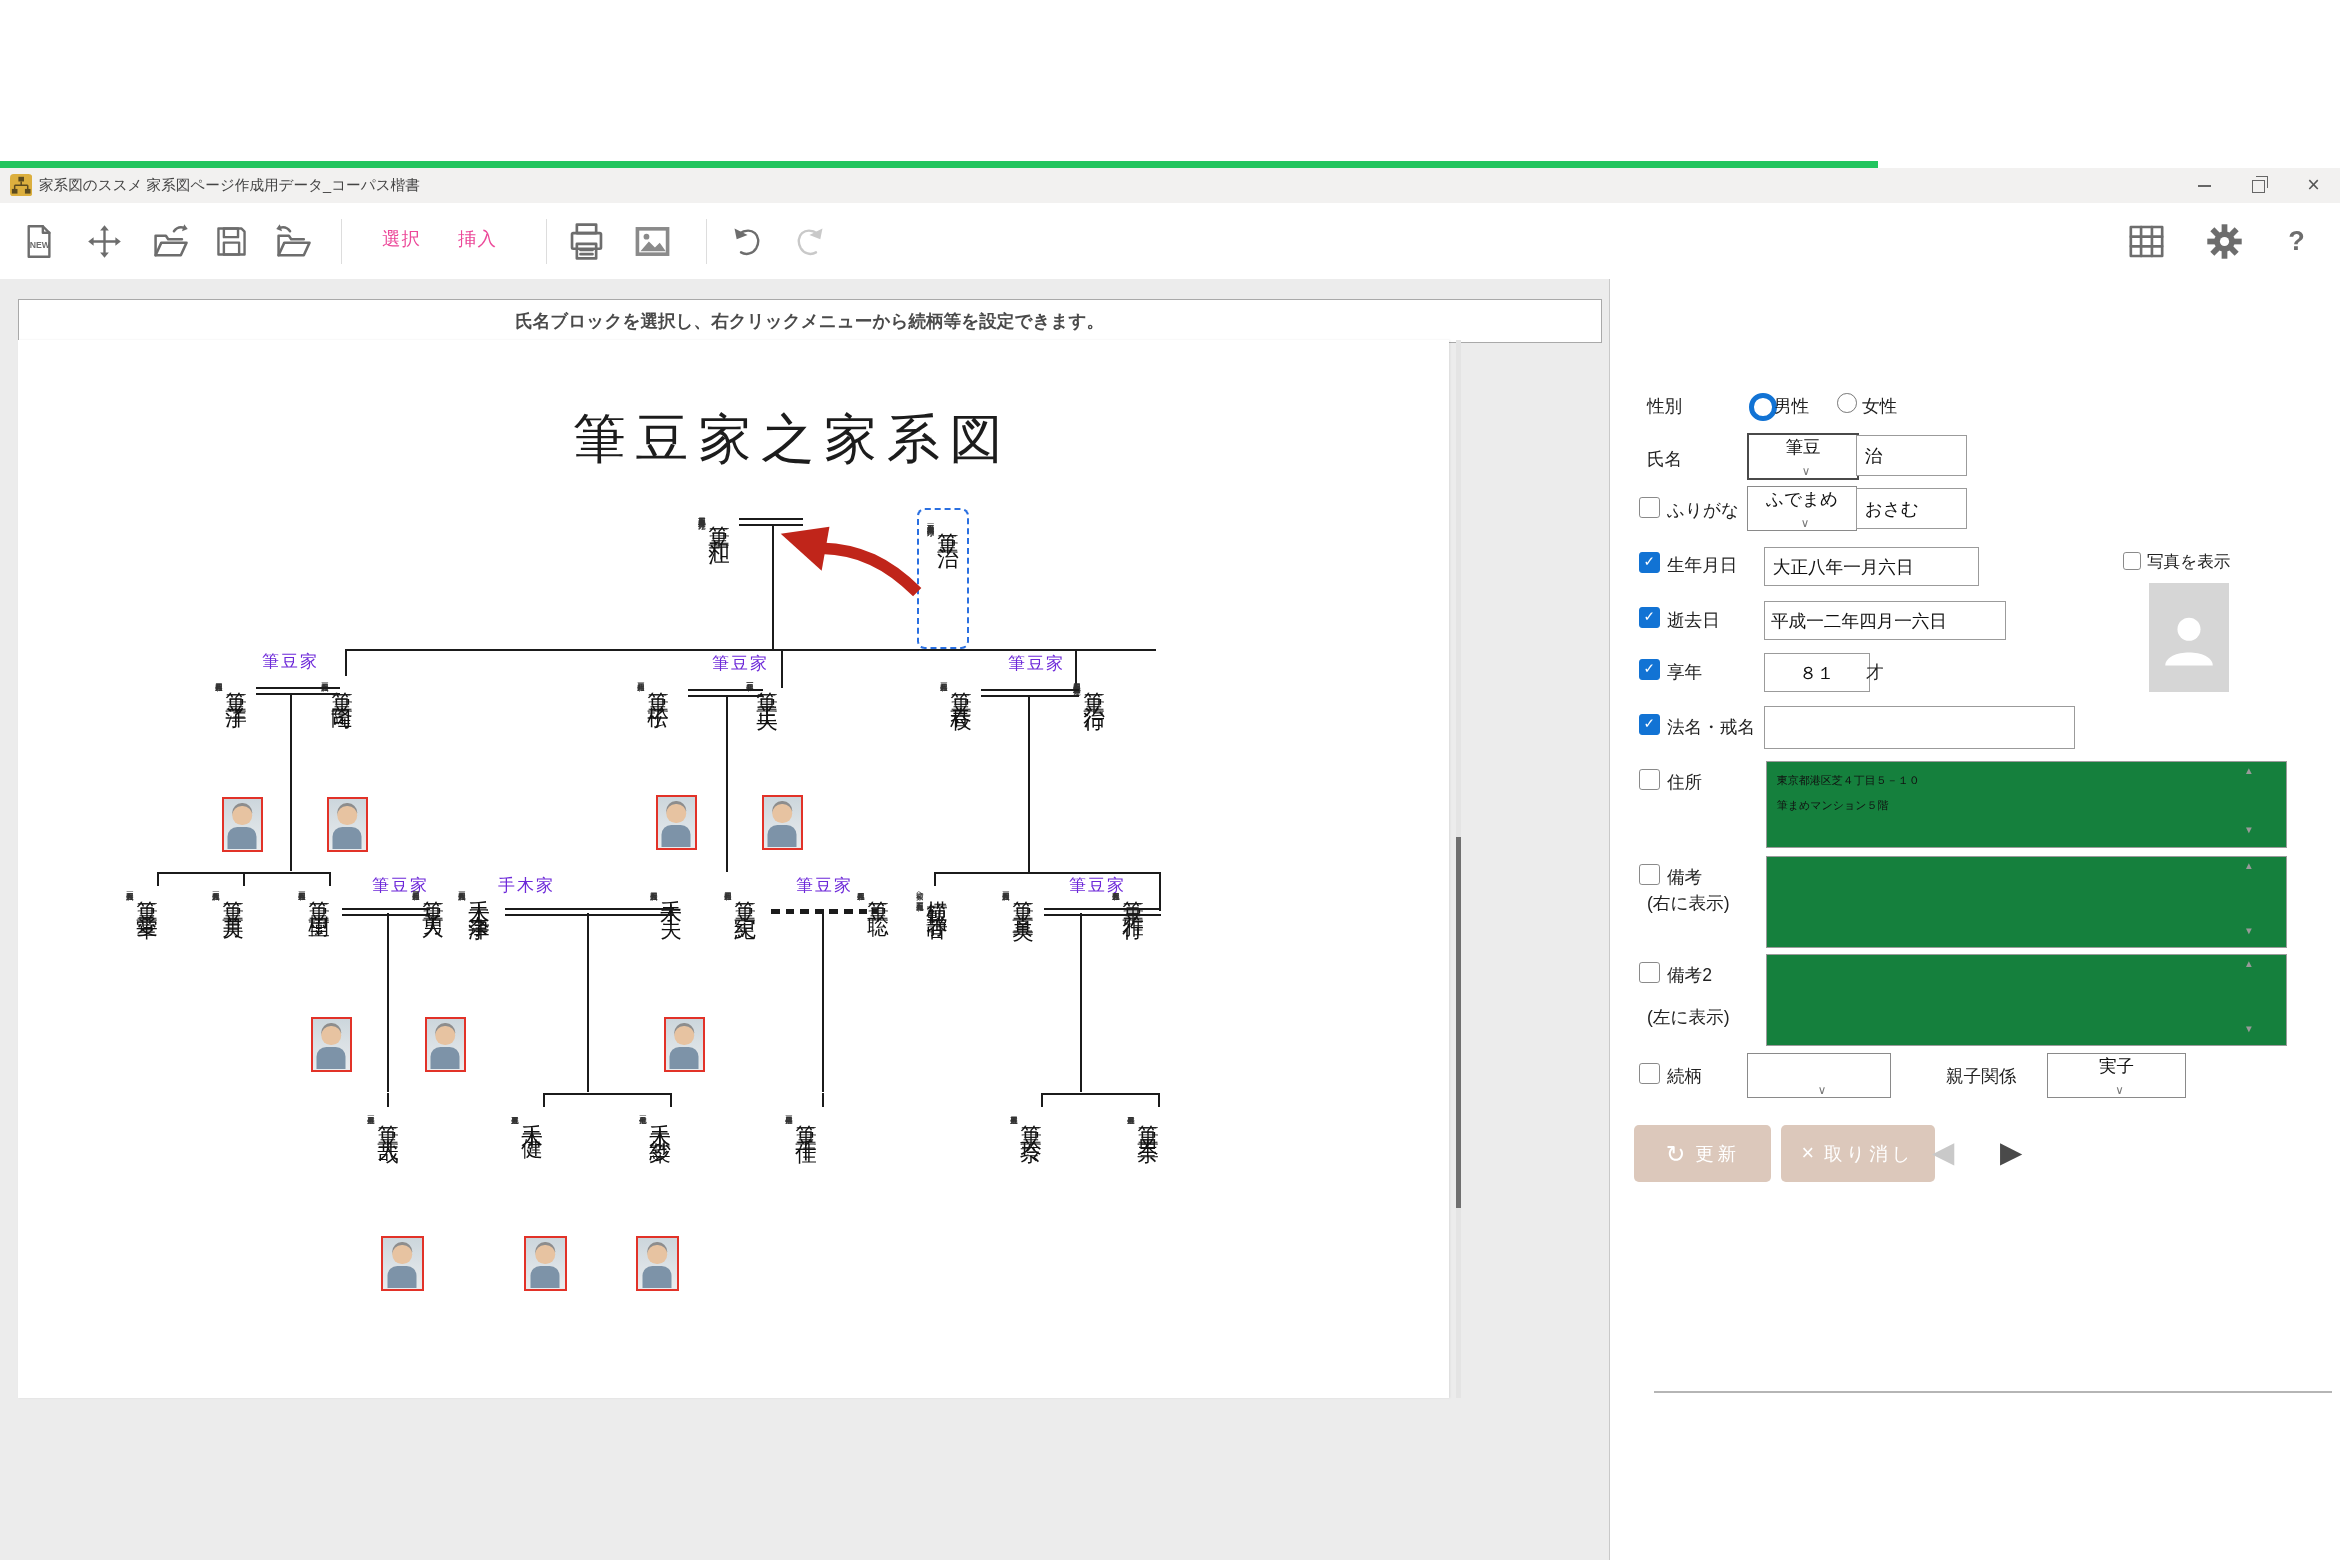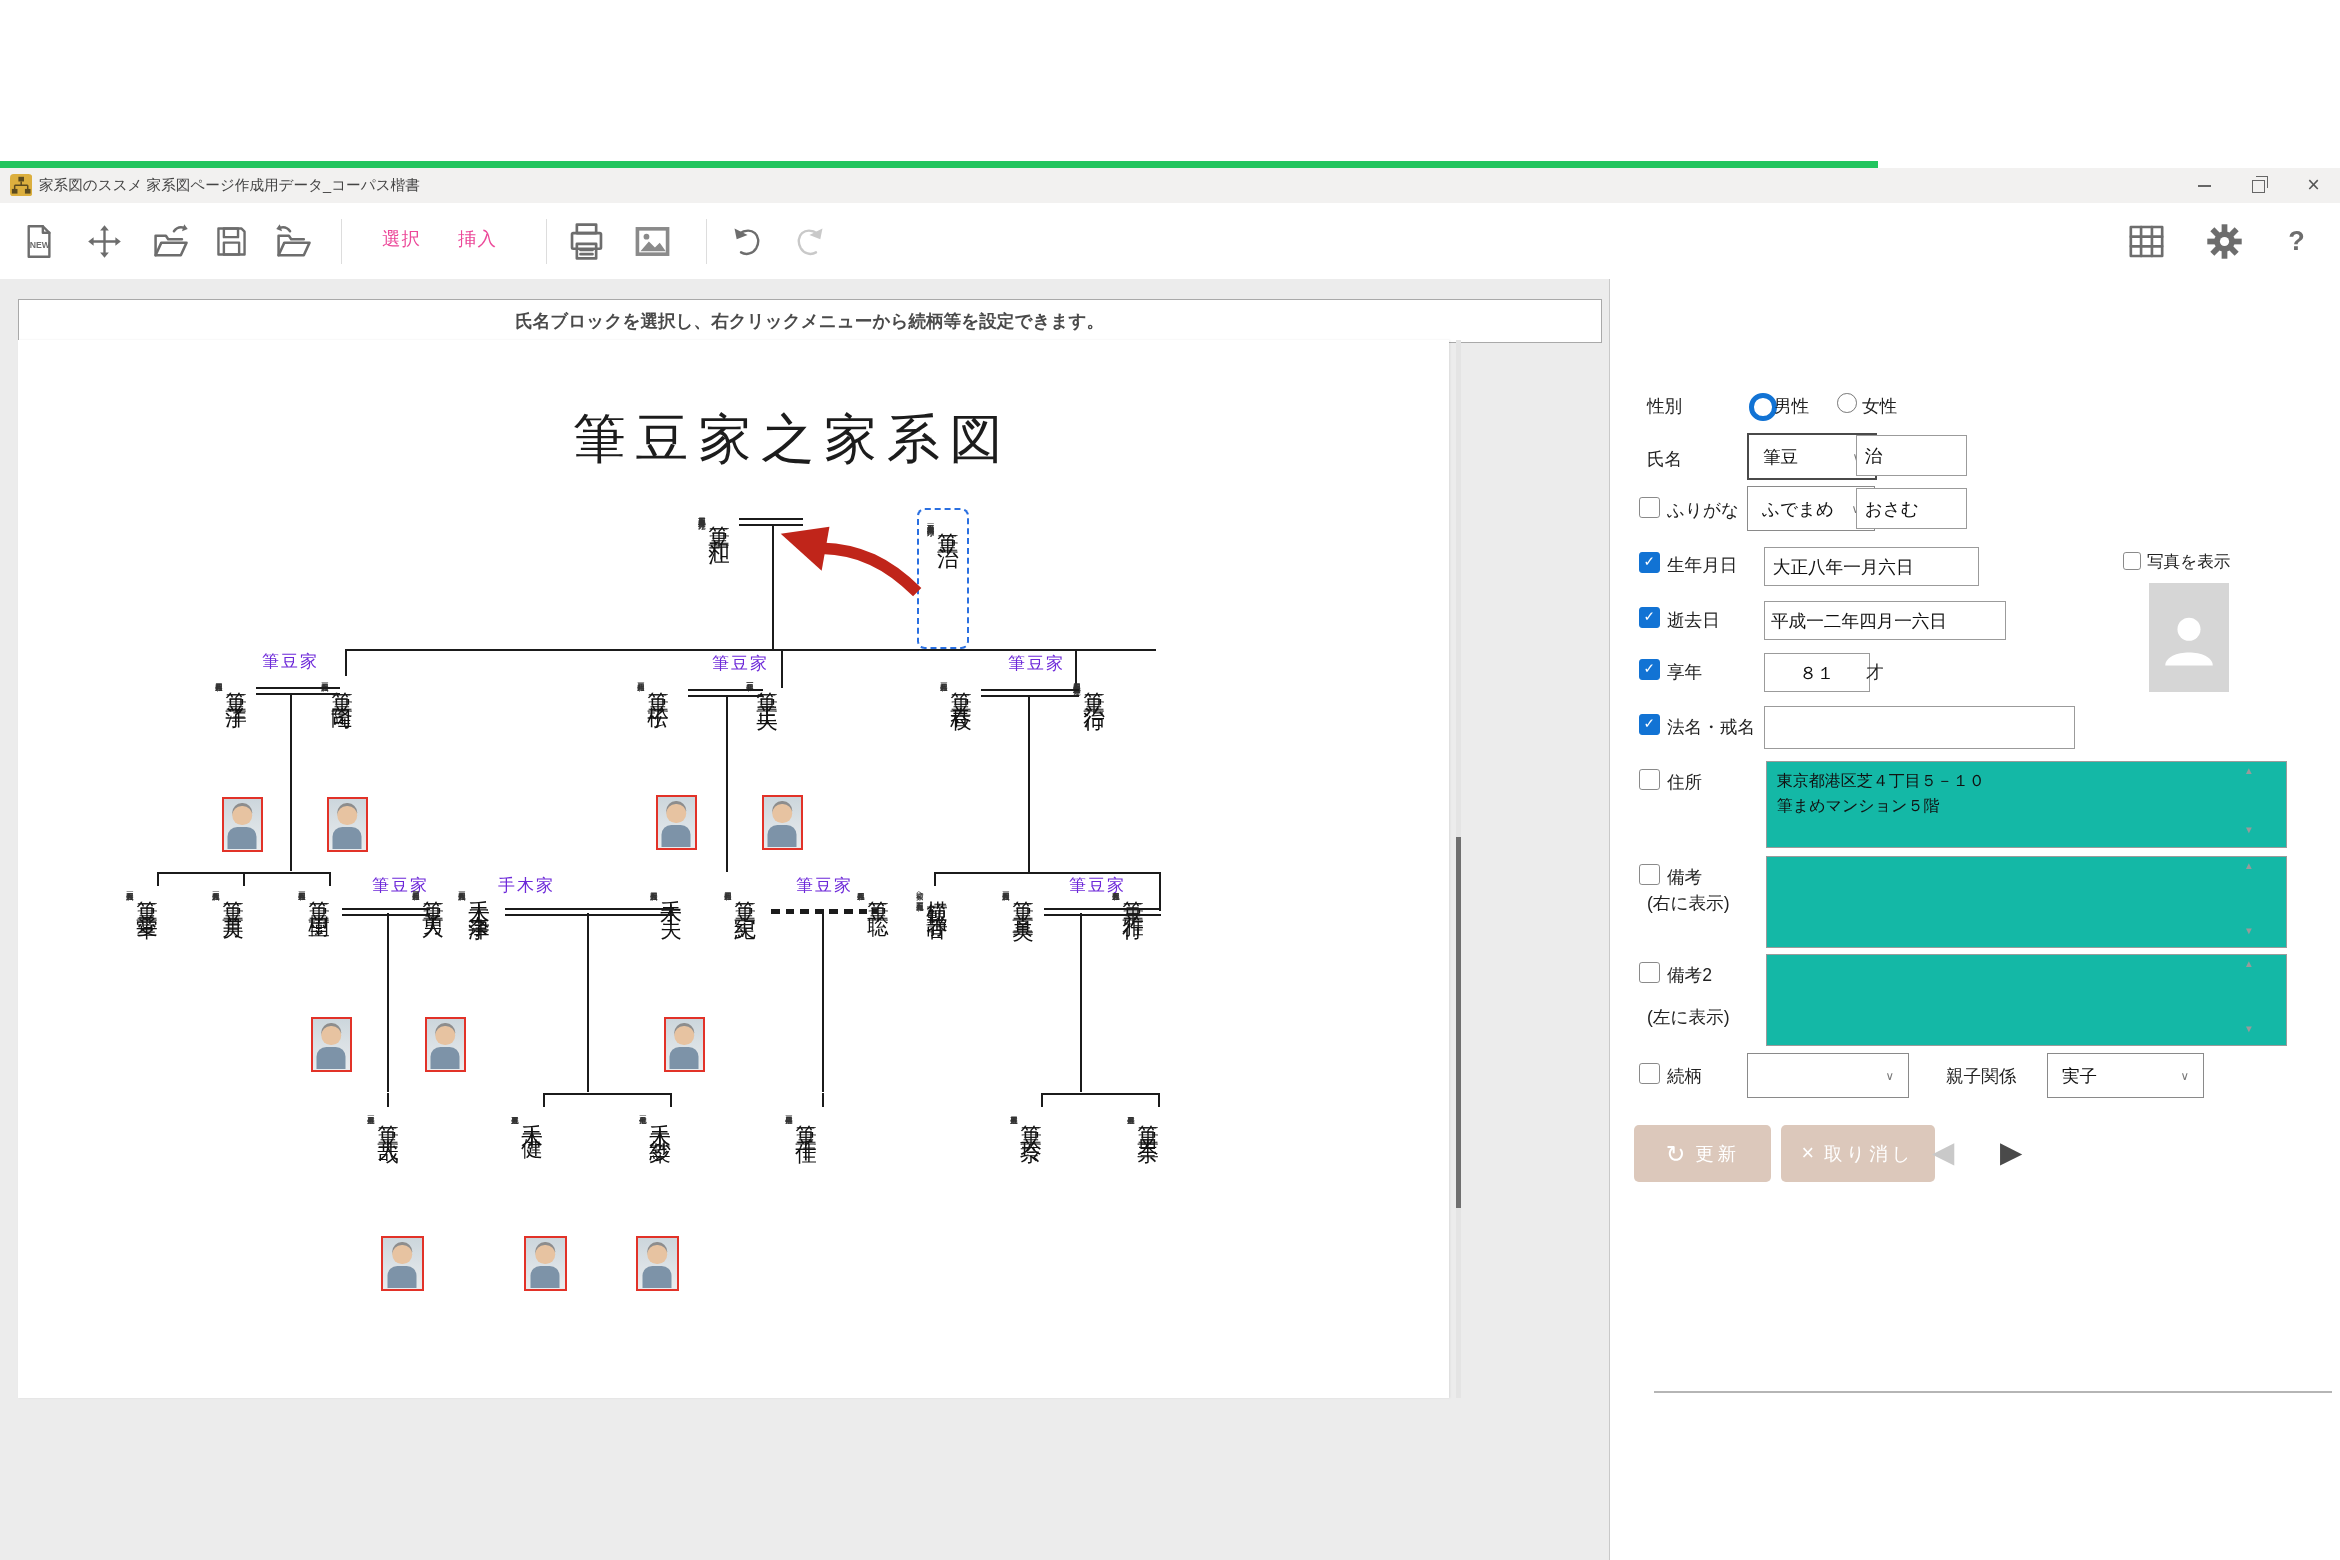--- a/index.html
+++ b/index.html
@@ -50,24 +50,24 @@
   
   #panel{position:absolute;left:1610px;top:111px;width:730px;height:1288px;background:#fff;}
   #tabbar{position:absolute;left:4.9px;top:24.4px;width:382px;height:61px;background:#8b8683;border-radius:7.8px 7.8px 7.8px 0;}
   .tab{position:absolute;top:2px;width:117px;height:59px;text-align:center;line-height:62px;font-size:18.5px;color:#fff;letter-spacing:2px;}
   .tab .strip{position:absolute;left:3.9px;right:3.9px;top:3.9px;height:7.8px;background:#b9b5b2;border-radius:2px;}
   .tab.active{background:#fff;color:#3c3c3c;border-radius:3.9px 3.9px 0 0;height:61px;}
   .tab.active .strip{background:#e5873c;}
   .plabel{position:absolute;font-size:17.6px;color:#222;white-space:nowrap;}
   .psub{position:absolute;font-size:17.6px;color:#222;}
   .pinput{position:absolute;border:1px solid #9b9b9b;background:#fff;font-size:17.6px;color:#111;padding:0 7.8px;display:flex;align-items:center;}
-  .pselect{position:absolute;border:1px solid #8a8a8a;background:#fff;font-size:17.6px;color:#111;padding:0 14px;display:flex;align-items:center;justify-content:space-between;}
+  .pselect{position:absolute;border:1px solid #8a8a8a;background:#fff;font-size:17.6px;color:#111;padding:0 5px;display:flex;align-items:center;justify-content:space-between;flex-direction:column;}
   .pselect .chev{font-size:11.7px;color:#777;margin-left:5.9px;}
   .pselect.focused{border:2px solid #4a4a4a;}
-  .ptextarea{position:absolute;border:1px solid #9b9b9b;background:#14b8a6;font-size:16px;color:#111;padding:5.9px 21.5px 5.9px 9.8px;white-space:pre-line;line-height:25px;}
+  .ptextarea{position:absolute;border:1px solid #9b9b9b;background:#15803d;font-size:11px;color:#111;padding:5.9px 21.5px 5.9px 9.8px;white-space:pre-line;line-height:25px;}
   .spinners{position:absolute;right:2.9px;top:2.9px;bottom:2.9px;width:13.7px;display:flex;flex-direction:column;justify-content:space-between;align-items:center;color:#9a9a9a;font-size:9.8px;}
   .cb{position:absolute;width:18.5px;height:18.5px;border:1.5px solid #8a8a8a;border-radius:2.9px;background:#fff;}
   .cb.on{background:#1273d4;border-color:#1273d4;color:#fff;text-align:center;line-height:18.5px;font-size:13.7px;}
   .radio{position:absolute;width:17.6px;height:17.6px;border-radius:50%;border:1.5px solid #777;background:#fff;}
   .radio.on{border:5.4px solid #1273d4;}
   .beigebtn{position:absolute;background:#dcc8bb;color:#fff;border-radius:4.9px;font-size:18.5px;letter-spacing:3.9px;
     display:flex;align-items:center;justify-content:center;gap:9.8px;}
   .navarrow{position:absolute;font-size:29px;}
   #panel-divider{position:absolute;left:44px;top:1112px;width:678px;height:2px;background:#b5b5b5;}
   #photo-ph{position:absolute;left:539px;top:304px;width:80px;height:109px;background:#d6d6d6;display:flex;align-items:center;justify-content:center;}

